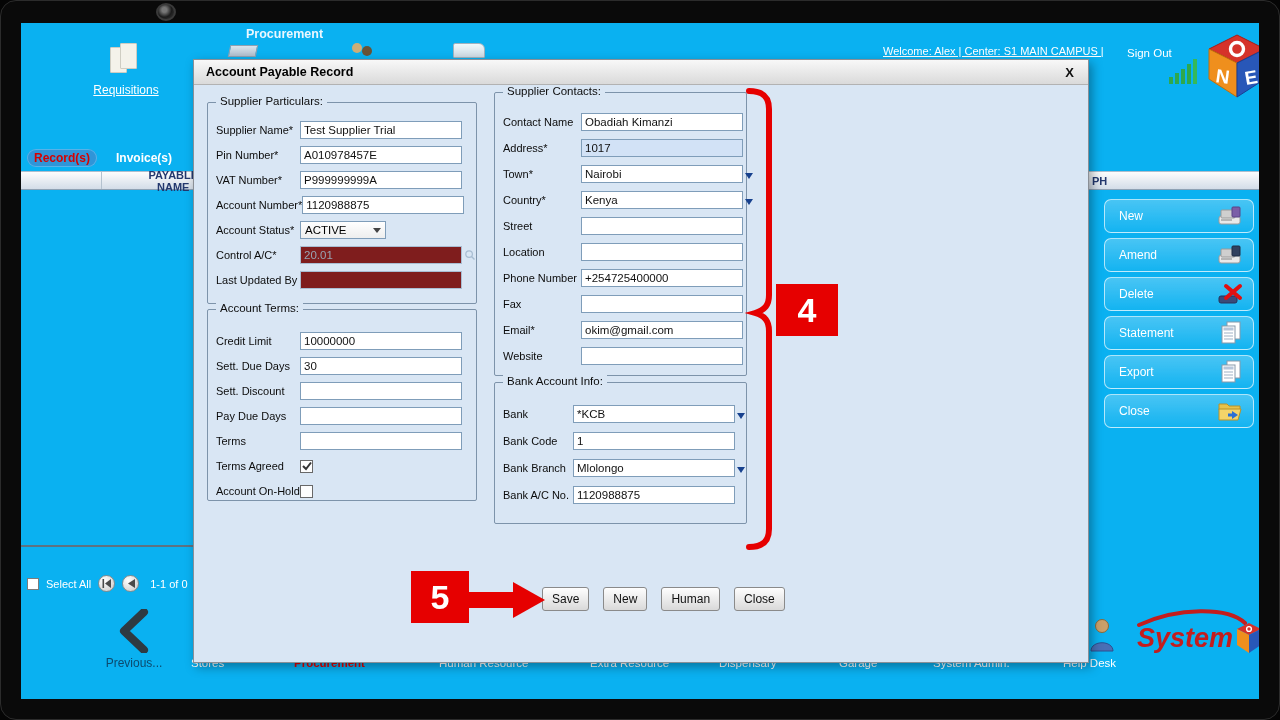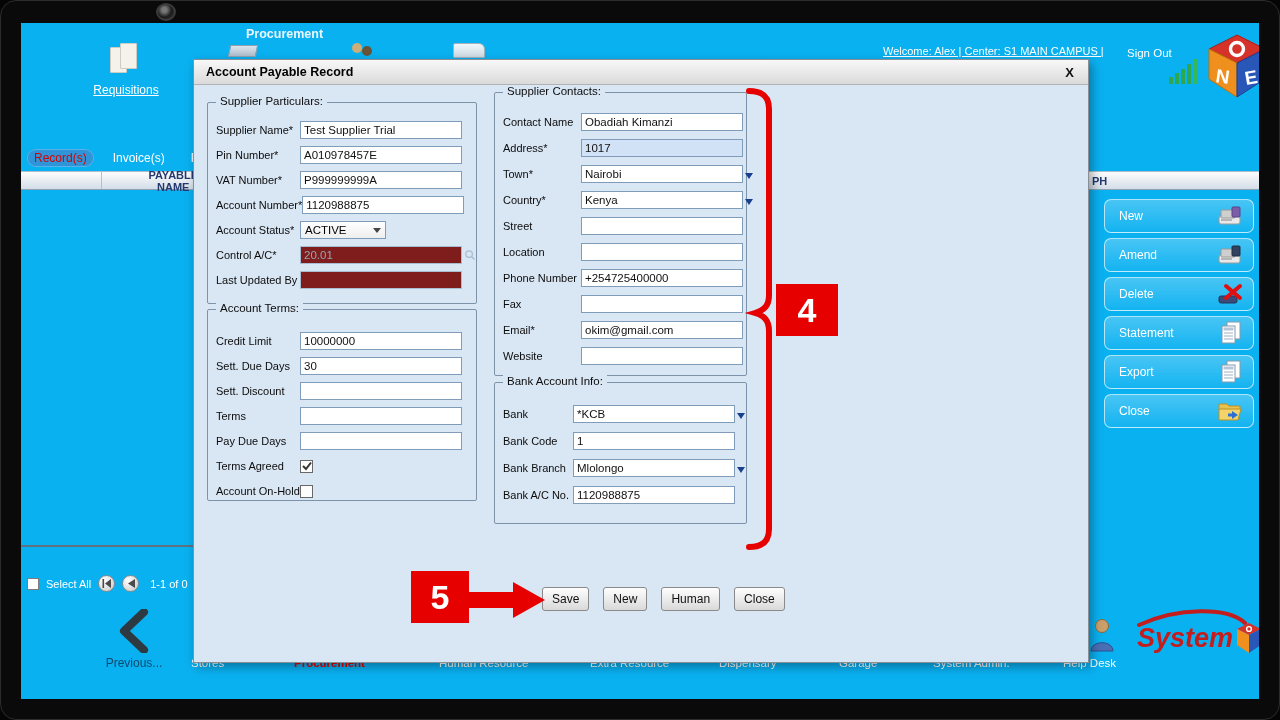--- a/index.html
+++ b/index.html
@@ -22,21 +22,21 @@
   .frag-people b{position:absolute;width:10px;height:10px;border-radius:50%;}
   .frag-people b:nth-child(1){left:1px;top:0;background:#d8ae72;}
   .frag-people b:nth-child(2){left:11px;top:3px;background:#6e4f2e;}
   .frag-truck{left:432px;top:20px;width:32px;height:15px;background:linear-gradient(#fcfcfc,#d8dce2);border:1px solid #aab2bc;border-radius:2px 6px 1px 1px;}
   .welcome{position:absolute;left:862px;top:22px;color:#fff;font-size:11px;text-decoration:underline;white-space:nowrap;}
   .signout{position:absolute;left:1106px;top:24px;color:#fff;font-size:11.5px;}
   .logo-one{position:absolute;left:1146px;top:10px;width:106px;height:72px;}
 
   
   .tabs{position:absolute;left:6px;top:126px;display:flex;align-items:center;gap:12px;}
-  .tab{font-size:12px;font-weight:normal;color:#fff;padding:2px 7px;white-space:nowrap;}
+  .tab{font-size:12px;font-weight:bold;color:#fff;padding:2px 7px;white-space:nowrap;}
   .tab.active{background:#2f95d8;border-radius:9px;color:var(--tab-active,#d70000);box-shadow:0 0 0 1px #57b2e8 inset;}
   .grid-head{position:absolute;top:148px;height:19px;background:linear-gradient(#fdfdfd,#d3dde8);
     border-top:1px solid #aebecd;border-bottom:1px solid #8fa2b4;color:var(--header-text,#23386e);
     font-size:11px;font-weight:bold;display:flex;align-items:center;}
   .gh-left{left:0;width:192px;gap:32px;}
   .gh-left .cbcol{width:30px;height:100%;border-right:1px solid #b4c2cf;}
   .gh-left span{flex:1;text-align:center;}
   .gh-right{left:1068px;width:170px;padding-left:3px;}
   .grid-bottom{position:absolute;left:0;top:522px;width:172px;height:2px;background:#5f7280;}
 
@@ -326,25 +326,25 @@
             </div>
             <div class="frow">
               <span class="flabel">Sett. Due Days</span>
               <input class="fi" readonly="" value="30" style="">
             </div>
             <div class="frow">
               <span class="flabel">Sett. Discount</span>
               <input class="fi" readonly="" style="">
             </div>
             <div class="frow">
+              <span class="flabel">Pay Due Days</span>
+              <input class="fi" readonly="" style="">
+            </div>
+            <div class="frow">
               <span class="flabel">Terms</span>
-              <input class="fi" readonly="" style="">
-            </div>
-            <div class="frow">
-              <span class="flabel">Pay Due Days</span>
               <input class="fi" readonly="" style="">
             </div>
             <div class="frow">
               <span class="flabel">Terms Agreed</span>
               <span class="cb">
                 <svg width="10" height="10" viewBox="0 0 10 10">
                   <path d="M1 5 L4 8 L9 1.5" fill="none" stroke="#333" stroke-width="2"></path>
                 </svg>
               </span>
             </div>

